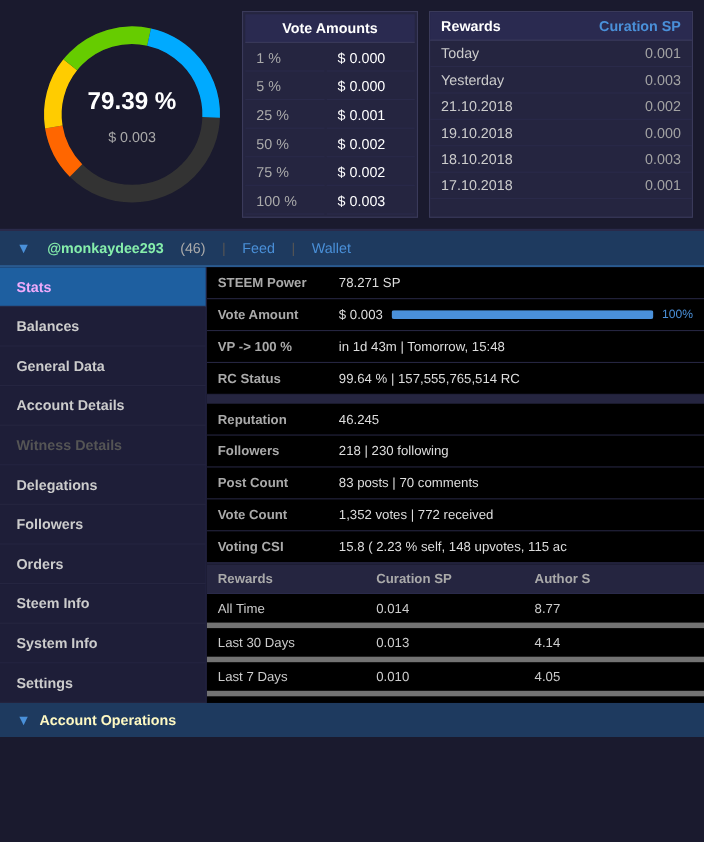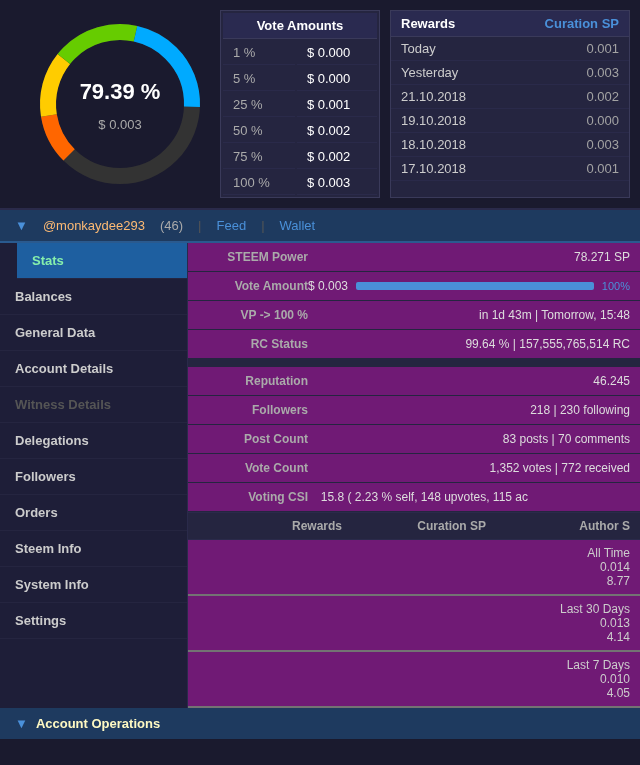--- a/index.html
+++ b/index.html
@@ -119,22 +119,22 @@
       align-items: center;
       gap: 15px;
       border-bottom: 2px solid #2a5a8f;
     }
 
     .account-bar .account-icon {
       color: #4a90d9;
     }
 
     .account-bar .username {
-      color: #fdba74;
-      font-weight: normal;
+      color: #86efac;
+      font-weight: bold;
       text-align: right;
     }
 
     .account-bar .rep {
       color: #aaa;
     }
 
     .account-bar .separator {
       color: #555;
     }
@@ -161,36 +161,34 @@
     .sidebar-item {
       padding: 10px 15px;
       cursor: pointer;
       color: #ccc;
       border-bottom: 1px solid #252540;
       font-weight: bold;
     }
 
     .sidebar-item.active {
       background: #1e5fa0;
-      color: #86efac;
-      font-weight: bold;
-      margin-left: 17px;
+      color: #f0abfc;
+      font-weight: bold;
     }
 
     .sidebar-item.disabled {
       color: #555;
       cursor: default;
     }
 
     
     .content-area {
       flex: 1;
-      background: #701a75;
+      background: #000000;
       overflow: hidden;
-      text-align: right;
     }
 
     
     .stats-section {
       border-bottom: 1px solid #2a2a4a;
     }
 
     .stats-row {
       display: flex;
       border-bottom: 1px solid #252540;
@@ -255,22 +253,21 @@
     .rewards-bottom-header .col {
       flex: 1;
       color: #aaa;
       font-size: 12px;
       font-weight: bold;
     }
 
     .rewards-bottom-row {
       display: flex;
       padding: 6px 10px;
-      border-bottom: 2px solid #737373;
-      flex-direction: column;
+      border-bottom: 5px solid #737373;
     }
 
     .rewards-bottom-row .col {
       flex: 1;
       color: #ccc;
       font-size: 12px;
     }
 
     
     .account-ops-bar {

